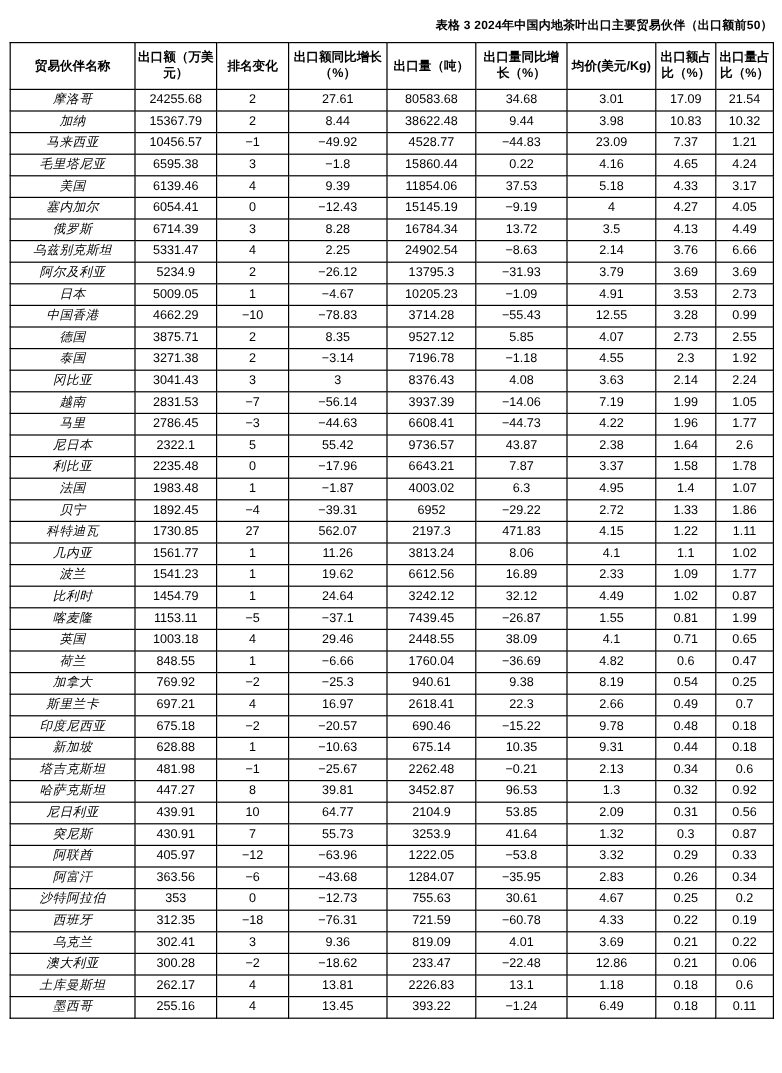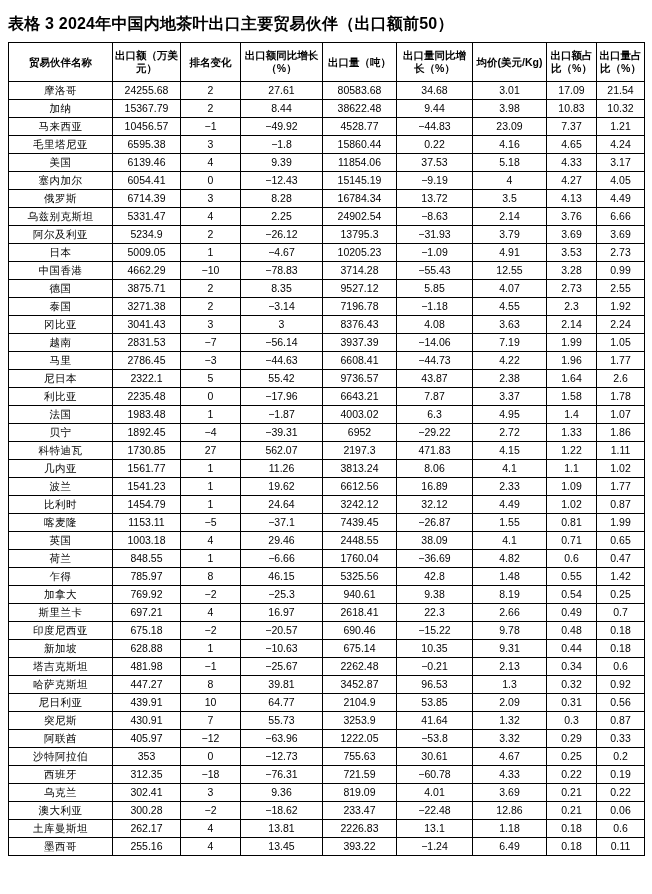--- a/index.html
+++ b/index.html
@@ -12,22 +12,22 @@
     height: 894px;
     font-family: "Liberation Sans", sans-serif;
     color: #000000;
   }
   .page {
     width: 652px;
     box-sizing: border-box;
     padding: 10px 8px 0 8px;
   }
   .table-title {
-    text-align: left;
-    font-size: 16px;
+    text-align: right;
+    font-size: 10px;
     font-weight: bold;
     margin: 4px 0 7px 0;
     letter-spacing: 0.2px;
   }
   table.data {
     border-collapse: collapse;
     width: 636px;
     margin: 0 auto;
     table-layout: fixed;
   }
@@ -46,20 +46,21 @@
     font-weight: bold;
     font-size: 10.5px;
     line-height: 13px;
     height: 36px;
     padding: 1px 1px;
     white-space: normal;
   }
   td.name {
     text-align: center;
     letter-spacing: 0.5px;
+    font-style: italic;
   }
   
   col.c0 { width: 104px; }
   col.c1 { width: 68px; }
   col.c2 { width: 60px; }
   col.c3 { width: 82px; }
   col.c4 { width: 74px; }
   col.c5 { width: 76px; }
   col.c6 { width: 74px; }
   col.c7 { width: 50px; }
@@ -388,31 +389,20 @@
           <td>848.55</td>
           <td>1</td>
           <td>−6.66</td>
           <td>1760.04</td>
           <td>−36.69</td>
           <td>4.82</td>
           <td>0.6</td>
           <td>0.47</td>
         </tr>
         <tr>
-          <td class="name">乍得</td>
-          <td>785.97</td>
-          <td>8</td>
-          <td>46.15</td>
-          <td>5325.56</td>
-          <td>42.8</td>
-          <td>1.48</td>
-          <td>0.55</td>
-          <td>1.42</td>
-        </tr>
-        <tr>
           <td class="name">加拿大</td>
           <td>769.92</td>
           <td>−2</td>
           <td>−25.3</td>
           <td>940.61</td>
           <td>9.38</td>
           <td>8.19</td>
           <td>0.54</td>
           <td>0.25</td>
         </tr>
@@ -498,20 +488,31 @@
           <td>405.97</td>
           <td>−12</td>
           <td>−63.96</td>
           <td>1222.05</td>
           <td>−53.8</td>
           <td>3.32</td>
           <td>0.29</td>
           <td>0.33</td>
         </tr>
         <tr>
+          <td class="name">阿富汗</td>
+          <td>363.56</td>
+          <td>−6</td>
+          <td>−43.68</td>
+          <td>1284.07</td>
+          <td>−35.95</td>
+          <td>2.83</td>
+          <td>0.26</td>
+          <td>0.34</td>
+        </tr>
+        <tr>
           <td class="name">沙特阿拉伯</td>
           <td>353</td>
           <td>0</td>
           <td>−12.73</td>
           <td>755.63</td>
           <td>30.61</td>
           <td>4.67</td>
           <td>0.25</td>
           <td>0.2</td>
         </tr>

